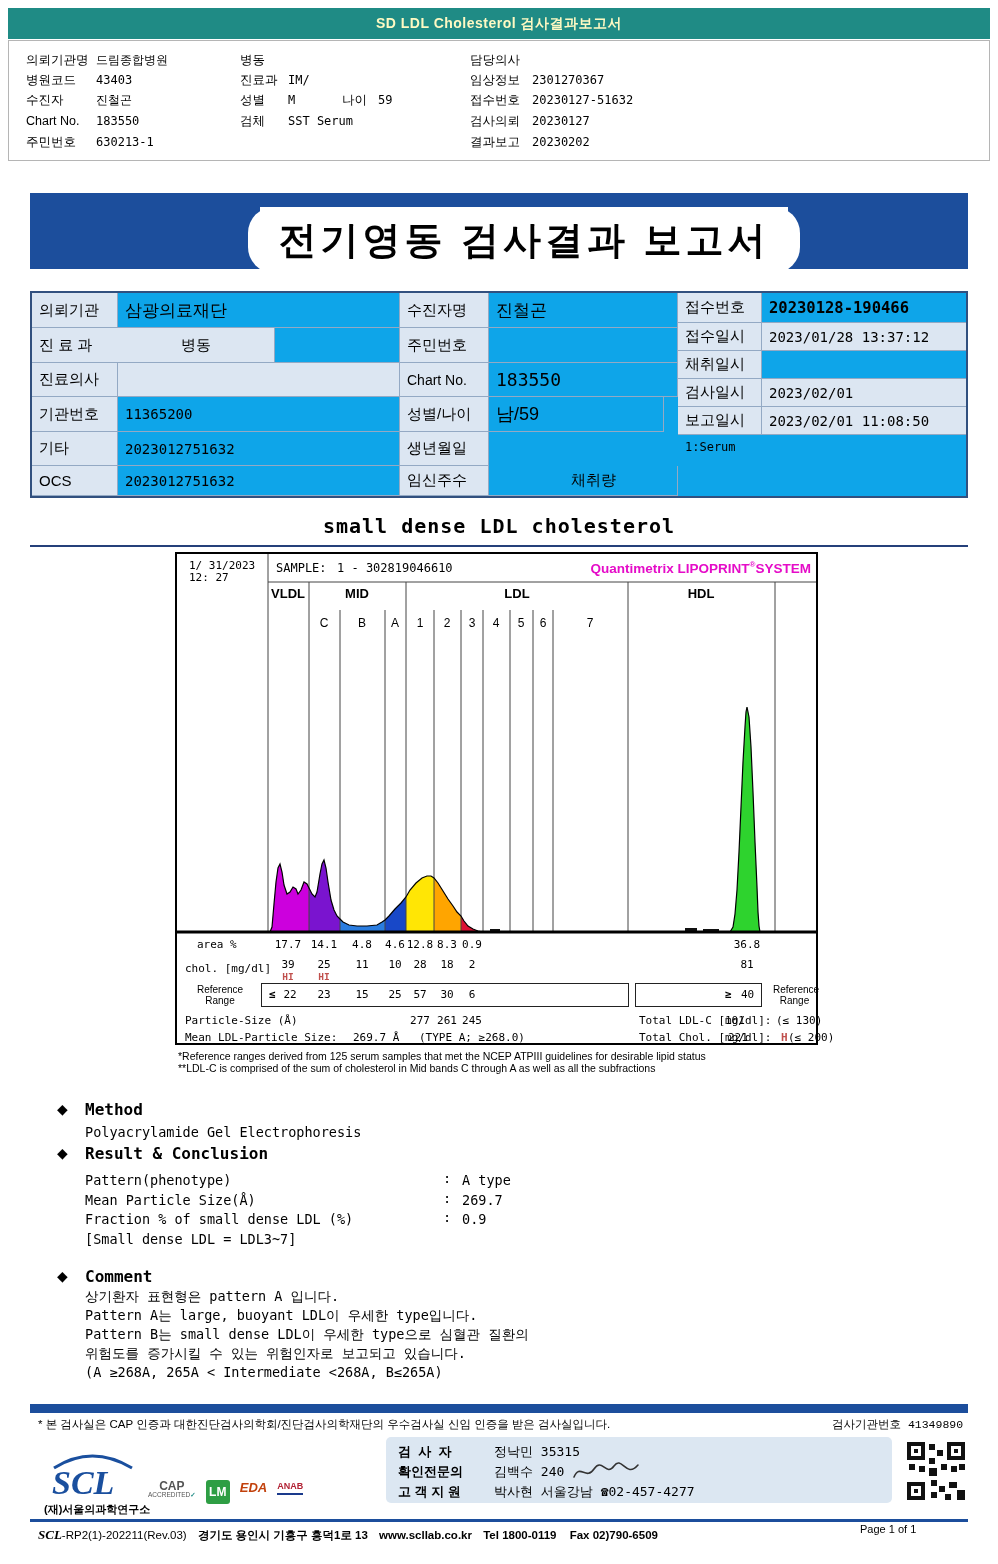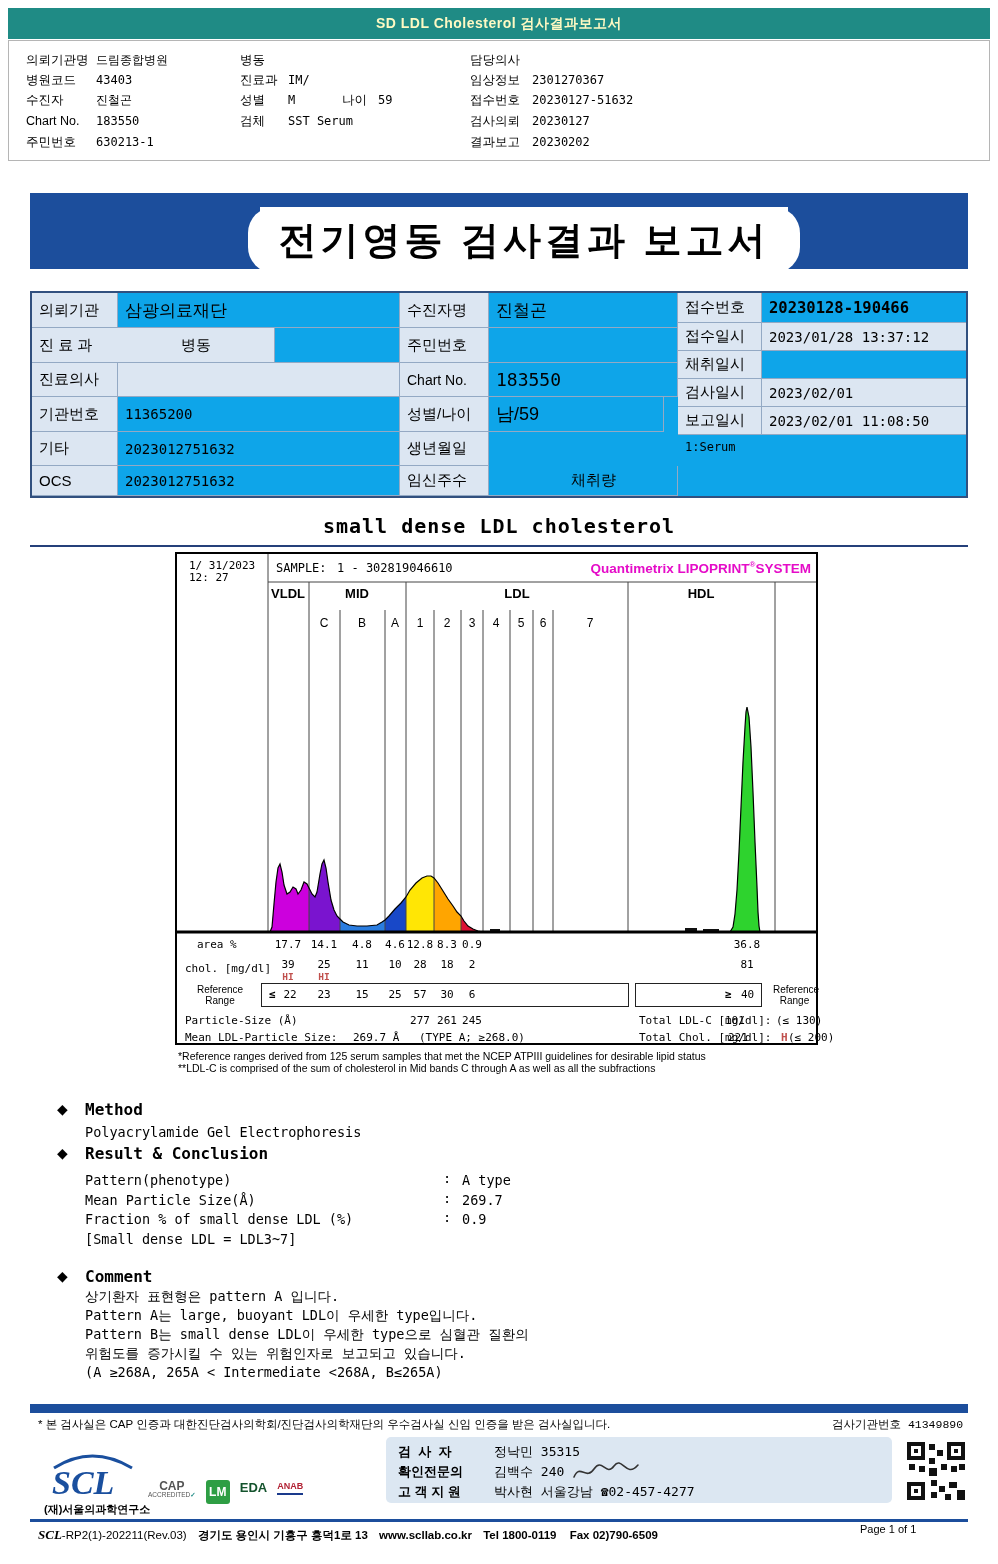--- a/index.html
+++ b/index.html
@@ -377,21 +377,21 @@
   <text x="8" y="42" font-family="Liberation Serif, serif" font-style="italic" font-weight="bold" font-size="34" fill="#1a4f9e">SCL</text>
 </svg>
 <div class="scl-sub">(재)서울의과학연구소</div>
 
 <div class="logorow">
   <div style="text-align:center;line-height:1">
     <div style="font-size:12px;font-weight:bold;color:#555"><span>CAP</span></div>
     <div style="font-size:6.5px;color:#555"><span>ACCREDITED</span><span style="color:#1f8b85;font-weight:bold">✓</span></div>
   </div>
   <div style="width:24px;height:24px;background:#2e9e44;color:#fff;font-weight:bold;font-size:12px;display:flex;align-items:center;justify-content:center;border-radius:3px">LM</div>
-  <div style="color:#14532d;font-weight:bold;font-size:13px">EDA</div>
+  <div style="color:#c2410c;font-style:italic;font-weight:bold;font-size:13px">EDA</div>
   <div style="color:#b22234;font-weight:bold;font-size:9px;border-bottom:2px solid #1a3a8c;line-height:1.4">ANAB</div>
 </div>
 
 <div class="abs botrule"></div>
 <div class="botline" style="left:38px">
   <span style="font-family:'Liberation Serif',serif;font-style:italic;font-weight:bold;font-size:13px">SCL</span><span>-RP2(1)-202211(Rev.03)</span>
   <span style="font-weight:bold;margin-left:8px">경기도 용인시 기흥구 흥덕1로 13</span>
   <span style="font-weight:bold;margin-left:8px">www.scllab.co.kr</span>
   <span style="margin-left:8px;font-weight:bold">Tel 1800-0119</span>
   <span style="margin-left:10px;font-weight:bold">Fax 02)790-6509</span>

